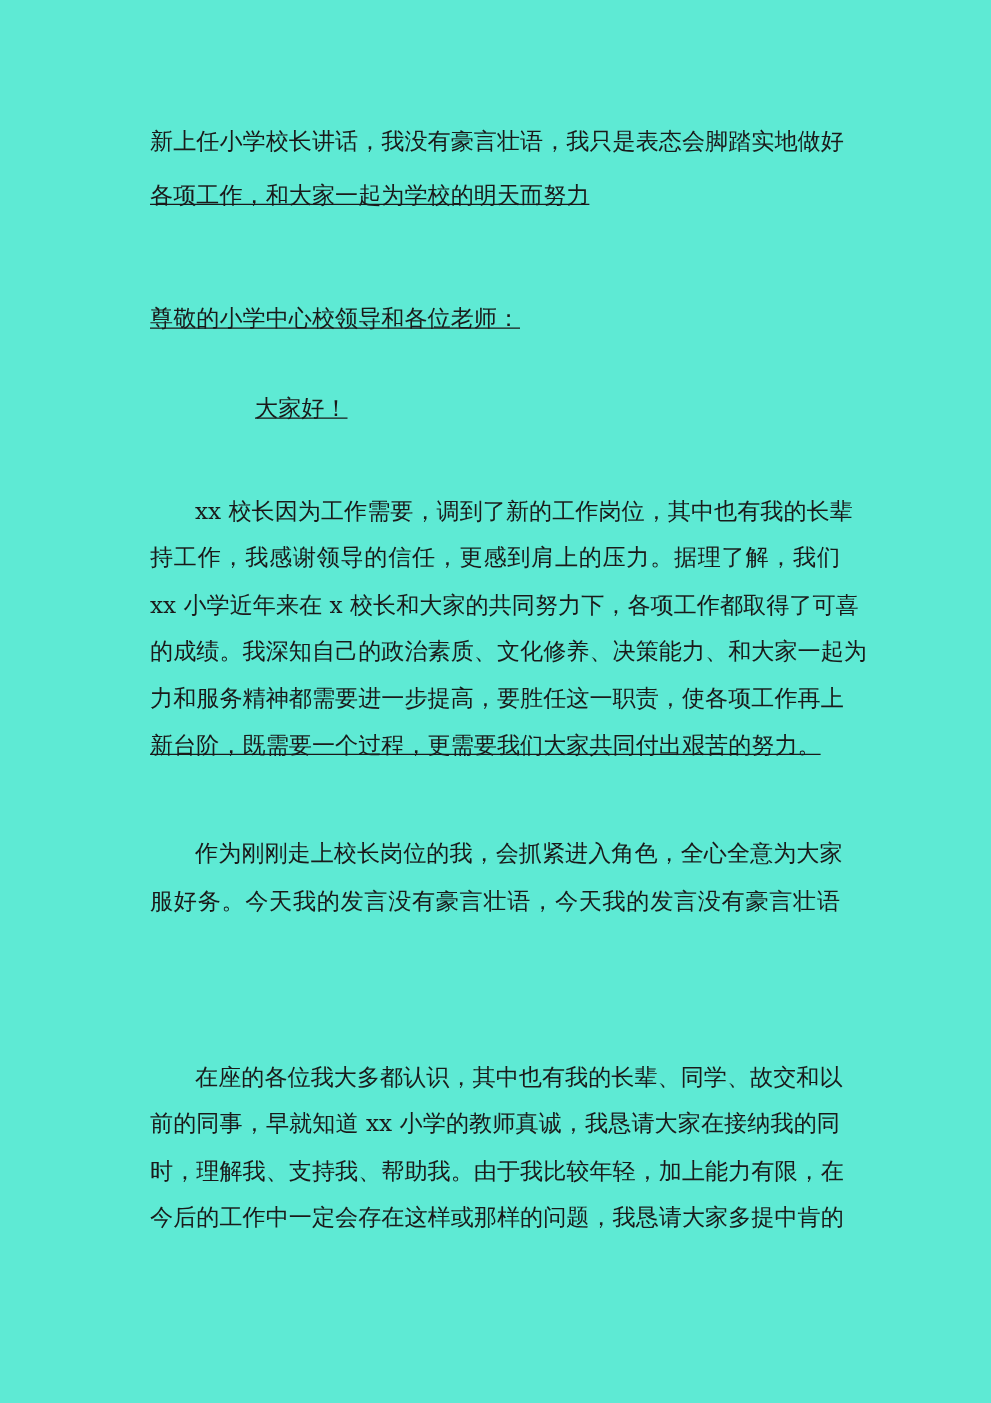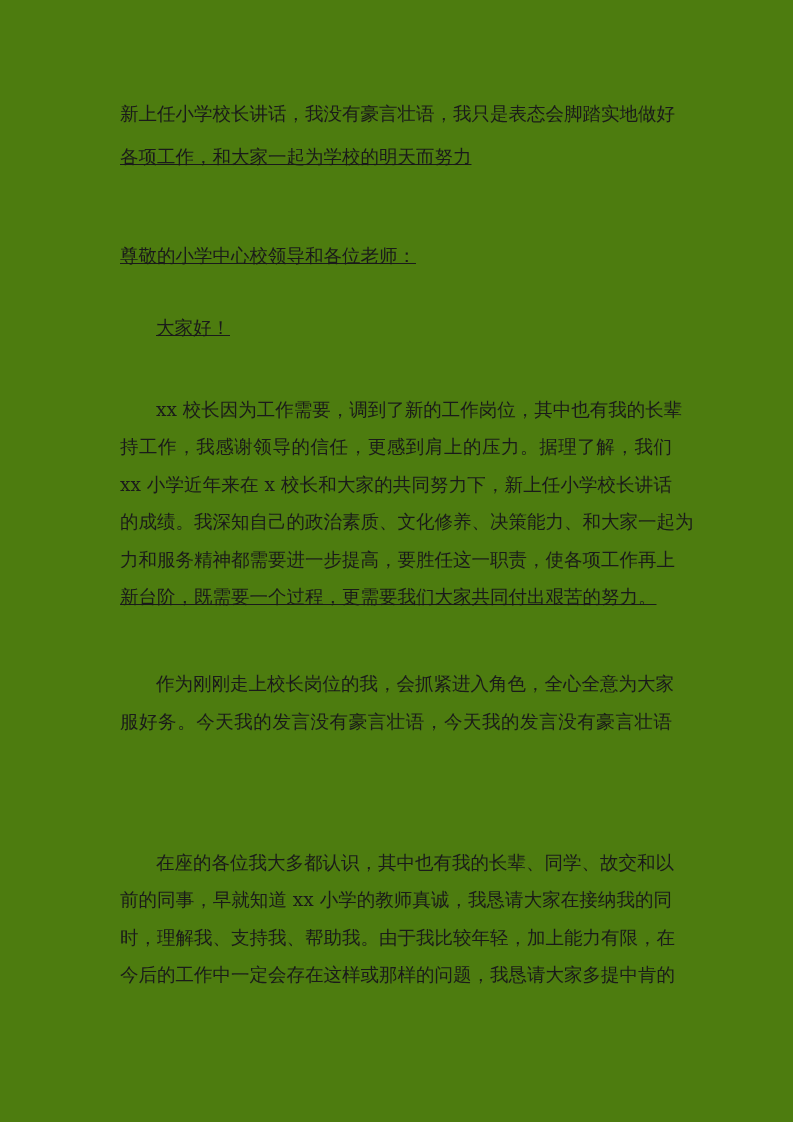--- a/index.html
+++ b/index.html
@@ -1,40 +1,40 @@
 <!DOCTYPE html>
 <html><head>
 <meta charset="utf-8">
 <style>
   html, body { margin: 0; padding: 0; background: #ffffff; }
   body { width: 793px; height: 1122px; position: relative; overflow: hidden;
          font-family: "DejaVu Serif", "Liberation Serif", serif; color: #1a1a1a; }
-  .page { position: absolute; left: 0; top: 0; width: 793px; height: 1122px; background: #4d7c0f; }
+  .page { position: absolute; left: 0; top: 0; width: 793px; height: 1122px; background: #5eead4; }
   .line { position: absolute; left: 120px; width: 552px; height: 26px;
           font-size: 18.5px; line-height: 26px; white-space: nowrap;
           text-align: justify; text-align-last: justify; }
   .line.last { text-align-last: left; text-decoration: underline; }
   .line.indent { left: 156px; width: 516px; }
-  .line.indent.last { width: auto; }
+  .line.indent.last { width: auto; margin-left: 48px; }
 </style>
 </head>
 <body>
 
 <div class="page">
 
   <div class="line" style="top:101px">新上任小学校长讲话，我没有豪言壮语，我只是表态会脚踏实地做好</div>
   <div class="line last" style="top:144px">各项工作，和大家一起为学校的明天而努力</div>
 
   <div class="line last" style="top:243px">尊敬的小学中心校领导和各位老师：</div>
 
   <div class="line indent last" style="top:315px">大家好！</div>
 
   <div class="line indent" style="top:397px">xx 校长因为工作需要，调到了新的工作岗位，其中也有我的长辈</div>
   <div class="line" style="top:434px">持工作，我感谢领导的信任，更感到肩上的压力。据理了解，我们</div>
-  <div class="line" style="top:472px">xx 小学近年来在 x 校长和大家的共同努力下，新上任小学校长讲话</div>
+  <div class="line" style="top:472px">xx 小学近年来在 x 校长和大家的共同努力下，各项工作都取得了可喜</div>
   <div class="line" style="top:509px">的成绩。我深知自己的政治素质、文化修养、决策能力、和大家一起为</div>
   <div class="line" style="top:547px">力和服务精神都需要进一步提高，要胜任这一职责，使各项工作再上</div>
   <div class="line last" style="top:584px">新台阶，既需要一个过程，更需要我们大家共同付出艰苦的努力。</div>
 
   <div class="line indent" style="top:671px">作为刚刚走上校长岗位的我，会抓紧进入角色，全心全意为大家</div>
   <div class="line" style="top:709px">服好务。今天我的发言没有豪言壮语，今天我的发言没有豪言壮语</div>
 
   <div class="line indent" style="top:850px">在座的各位我大多都认识，其中也有我的长辈、同学、故交和以</div>
   <div class="line" style="top:887px">前的同事，早就知道 xx 小学的教师真诚，我恳请大家在接纳我的同</div>
   <div class="line" style="top:925px">时，理解我、支持我、帮助我。由于我比较年轻，加上能力有限，在</div>

